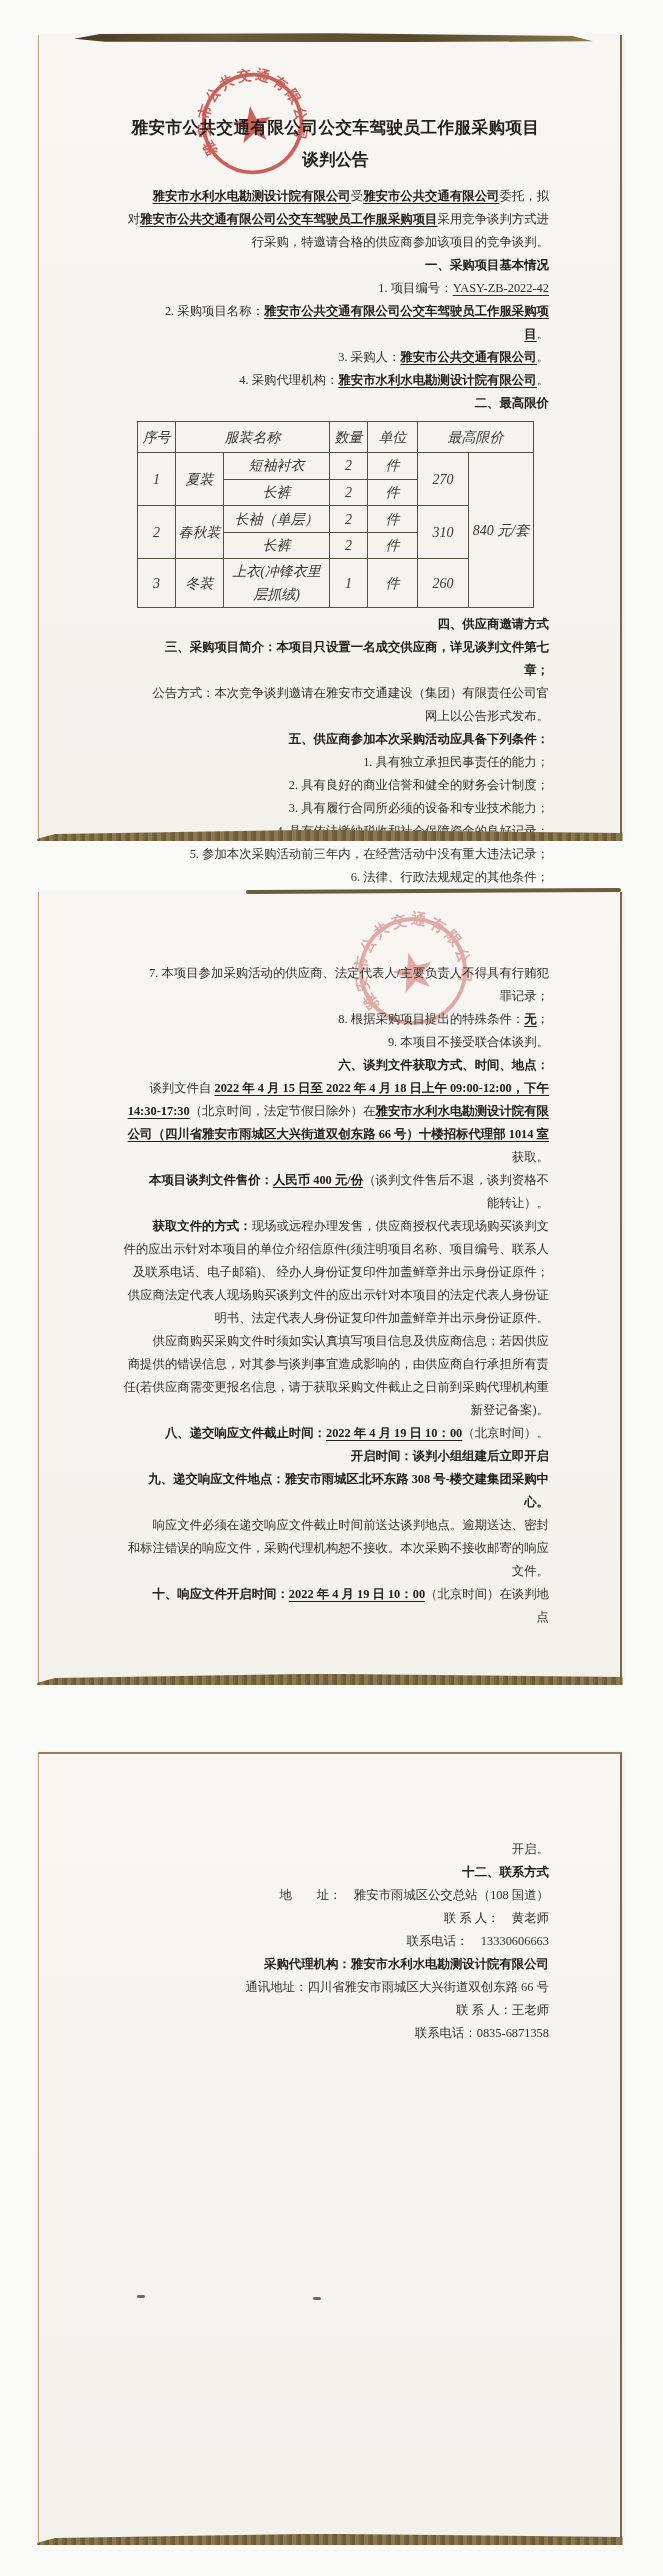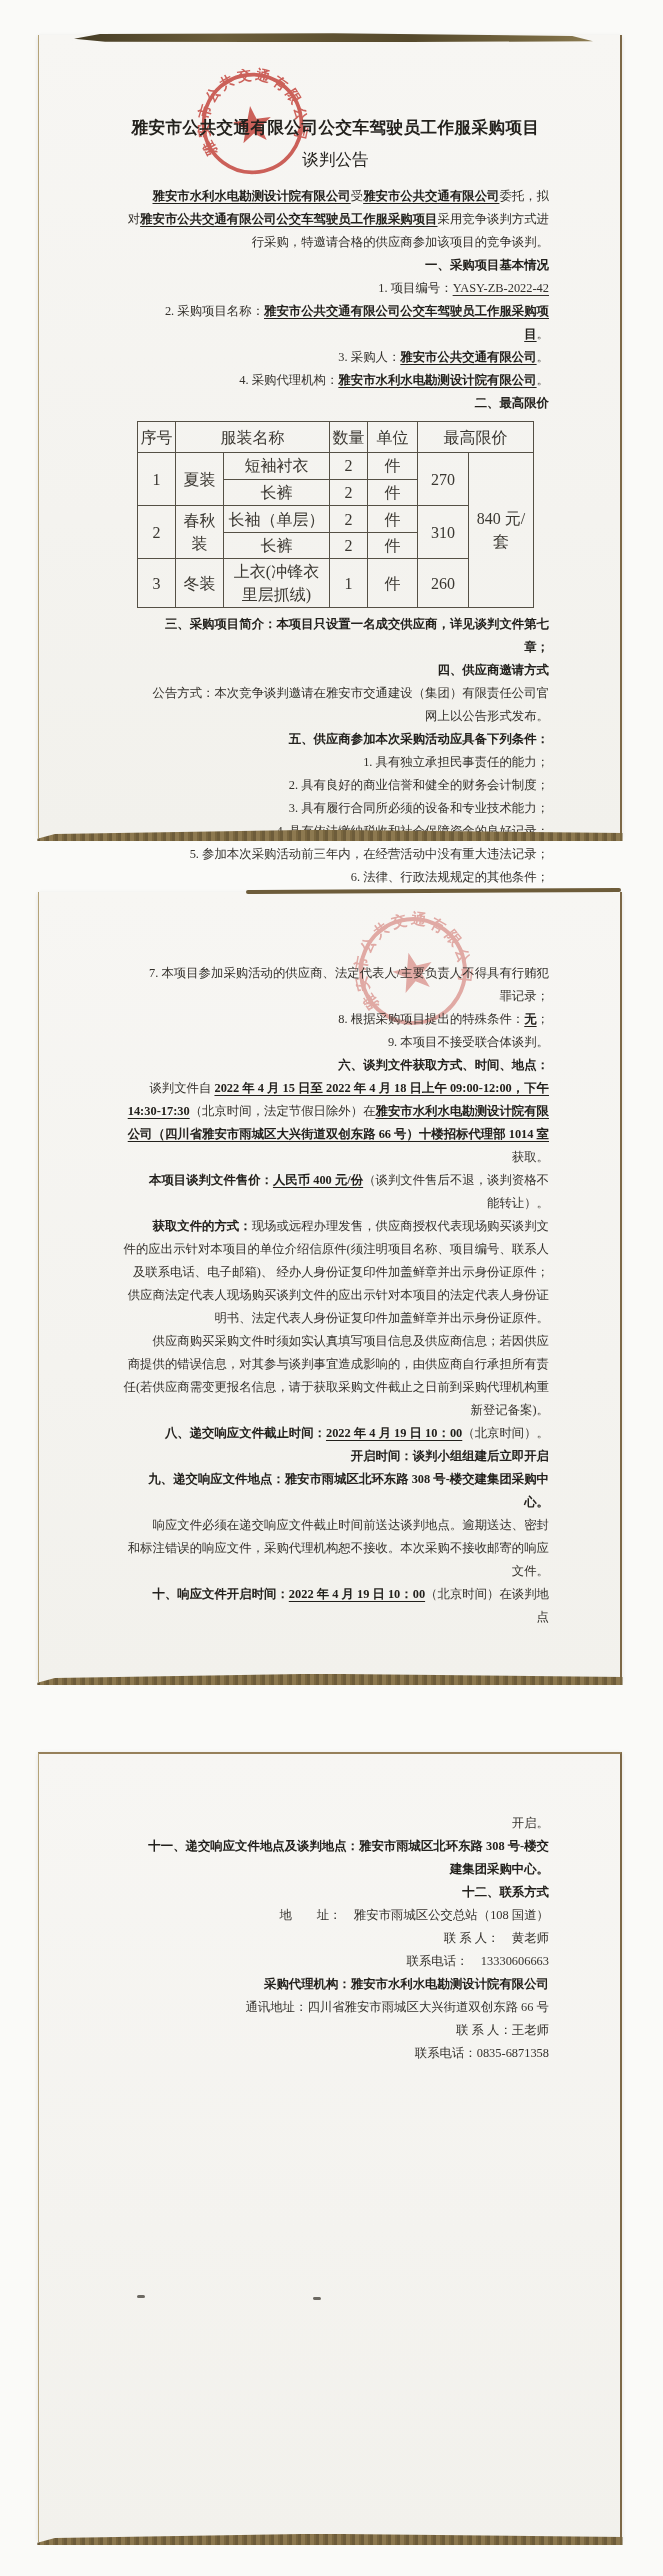--- a/index.html
+++ b/index.html
@@ -18,22 +18,22 @@
     box-shadow:0 0.8px 4.1px rgba(0,0,0,.10);
   }
   #page1{top:35px;height:803px;}
   #page2{top:892px;height:790px;}
   #page3{top:1752px;height:788px;border-top:2.5px solid #96805a;}
   .content{position:relative;padding:0 71px 0 83px;font-size:12.4px;line-height:23px;}
   p{margin:0;text-indent:2em;text-align:right;}
   .b{font-weight:bold;color:#23211d;}
   .u{text-decoration:underline;text-underline-offset:2.5px;}
   .t1{font-size:16.6px;font-weight:bold;text-align:center;text-indent:0;line-height:25px;padding-top:80px;color:#23211d;letter-spacing:0.4px;}
-  .t2{font-size:16.6px;font-weight:normal;text-align:center;text-indent:0;line-height:25px;margin:6.6px 0 13.3px;color:#23211d;}
-  table.price{border-collapse:collapse;margin:6.6px auto 5px;font-size:16px;text-align:center;color:#3a3731;}
+  .t2{font-size:16.6px;font-weight:bold;text-align:center;text-indent:0;line-height:25px;margin:6.6px 0 13.3px;color:#23211d;}
+  table.price{border-collapse:collapse;margin:6.6px auto 5px;font-size:14px;text-align:center;color:#3a3731;font-style:italic;}
   table.price th,table.price td{border:0.8px solid #555045;font-weight:normal;padding:0.8px 2.5px;}
   table.price th{height:28px;}
   table.price td{height:24px;}
   tr.tall td{height:46px;text-align:center;}
   
   .strip-top1{position:absolute;top:-1.7px;left:35px;width:519px;height:9px;
     background:linear-gradient(90deg,#453c25,#6b5d3a 28%,#55492c 65%,#7a6b44 92%,#8d7c52);
     clip-path:polygon(0 60%,5% 8%,50% 0,96% 30%,100% 88%,55% 100%,6% 94%);}
   .strip-bottom{position:absolute;left:-1.7px;right:-2.5px;bottom:-3.3px;height:11.6px;
     background:repeating-linear-gradient(90deg,#6d5c3a 0 3.3px,#8d7950 3.3px 6.6px,#79663f 6.6px 9px);
@@ -127,22 +127,22 @@
           <td>3</td>
           <td>冬装</td>
           <td>上衣(冲锋衣里层抓绒)</td>
           <td>1</td>
           <td>件</td>
           <td>260</td>
         </tr>
       </tbody>
         </table>
 
+      <p class="b">四、供应商邀请方式</p>
       <p class="b">三、采购项目简介：本项目只设置一名成交供应商，详见谈判文件第七章；</p>
-      <p class="b">四、供应商邀请方式</p>
       <p>公告方式：本次竞争谈判邀请在雅安市交通建设（集团）有限责任公司官网上以公告形式发布。</p>
       <p class="b">五、供应商参加本次采购活动应具备下列条件：</p>
       <p>1. 具有独立承担民事责任的能力；</p>
       <p>2. 具有良好的商业信誉和健全的财务会计制度；</p>
       <p>3. 具有履行合同所必须的设备和专业技术能力；</p>
       <p>4. 具有依法缴纳税收和社会保障资金的良好记录；</p>
       <p>5. 参加本次采购活动前三年内，在经营活动中没有重大违法记录；</p>
       <p>6. 法律、行政法规规定的其他条件；</p>
     </div>
 
@@ -172,23 +172,22 @@
       <p class="b">开启时间：谈判小组组建后立即开启</p>
       <p class="b">九、递交响应文件地点：雅安市雨城区北环东路 308 号-楼交建集团采购中心。</p>
       <p>响应文件必须在递交响应文件截止时间前送达谈判地点。逾期送达、密封和标注错误的响应文件，采购代理机构恕不接收。本次采购不接收邮寄的响应文件。</p>
       <p><span class="b">十、响应文件开启时间：</span><span class="b u">2022 年 4 月 19 日 10：00</span><span>（北京时间）在谈判地点</span></p>
     </div>
 
     <div class="strip-bottom"></div>
   </div>
 
   <div class="page" id="page3">
-    <div class="content" style="padding-top:58px;font-family:Liberation Serif, serif;">
+    <div class="content" style="padding-top:84px;font-family:Liberation Serif, serif;">
       <p style="text-indent:0">开启。</p>
-      <p class="b">十一、递交响应文件地点及谈判地点：雅安市雨城区北环东路 308 号-楼交建集团采购中心。</p>
       <p class="b">十二、联系方式</p>
       <div class="contact-buyer">
         <p>地　　址：　雅安市雨城区公交总站（108 国道）</p>
         <p>联 系 人：　黄老师</p>
         <p>联系电话：　13330606663</p>
       </div>
       <div class="contact-agent">
         <p class="b">采购代理机构：雅安市水利水电勘测设计院有限公司</p>
         <p>通讯地址：四川省雅安市雨城区大兴街道双创东路 66 号</p>
         <p>联 系 人：王老师</p>

